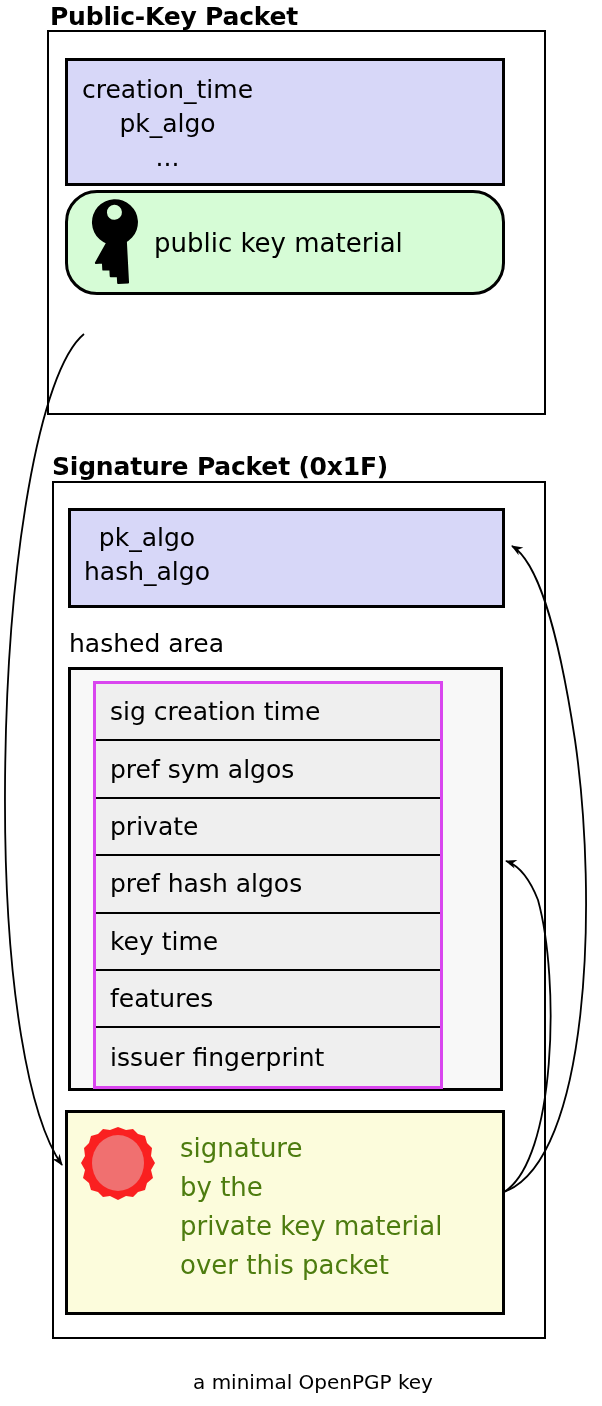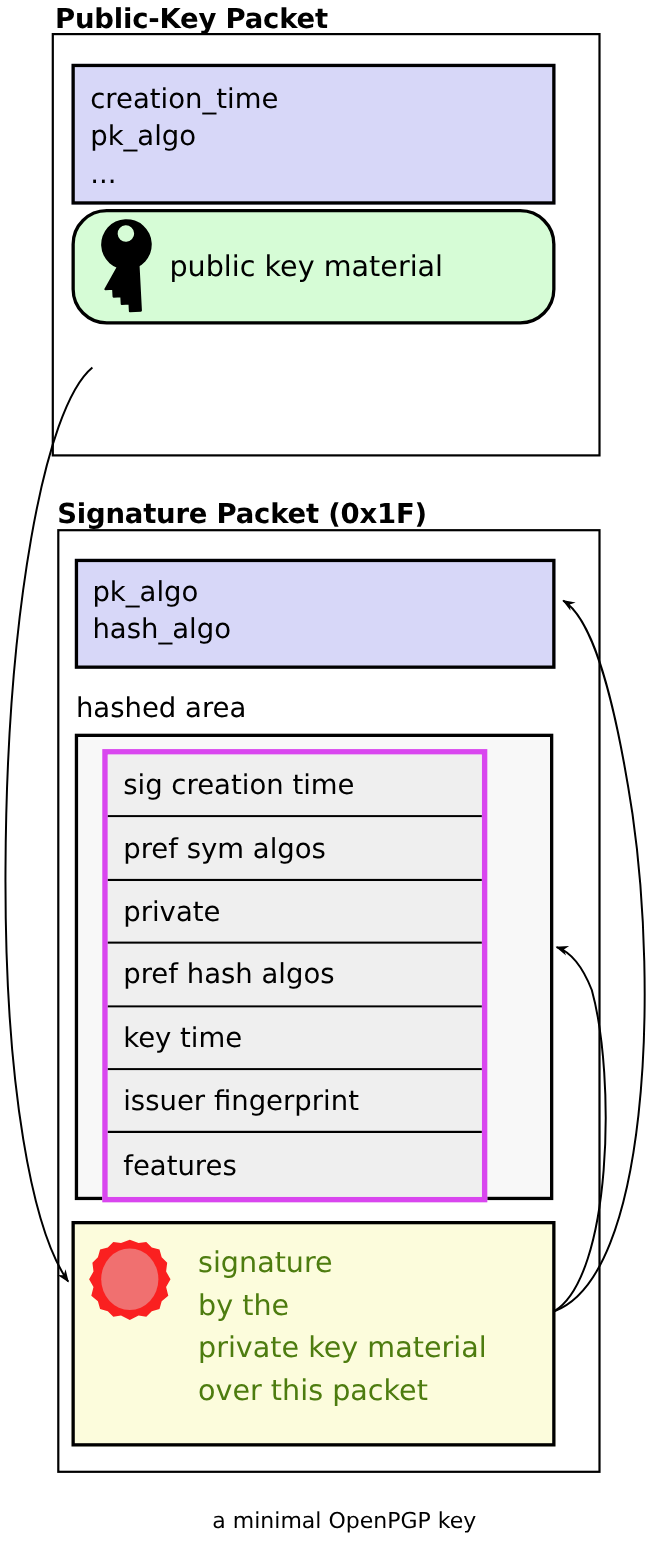--- a/index.html
+++ b/index.html
@@ -57,20 +57,21 @@
     position: absolute;
     box-sizing: border-box;
     border: 3px solid #000000;
     z-index: 3;
   }
   .field-text {
     font-size: 25px;
     line-height: 34px;
     color: #000000;
     white-space: pre;
+    text-align: center;
   }
 
   #box-pk-header {
     left: 65px; top: 58px; width: 440px; height: 128px;
     background: #d7d7f8;
   }
   #box-pk-header .field-text {
     position: absolute;
     left: 14px; top: 12px;
   }
@@ -110,21 +111,21 @@
     left: 68px; top: 667px; width: 435px; height: 424px;
     background: #f8f8f8;
     border: 3px solid #000000;
     box-sizing: border-box;
     z-index: 3;
   }
   #subpacket-list {
     position: absolute;
     left: 22px; top: 11px;
     width: 350px;
-    border: 5px solid #d946ef;
+    border: 3px solid #d946ef;
     box-sizing: border-box;
     background: #efefef;
   }
   .subpacket-row {
     box-sizing: border-box;
     height: 57.4px;
     background: #efefef;
     border-bottom: 2px solid #000000;
     display: flex;
     align-items: center;
@@ -212,22 +213,22 @@
 
   <div id="label-hashed-area">hashed area</div>
 
   <div id="box-hashed-area">
     <div id="subpacket-list">
       <div class="subpacket-row">sig creation time</div>
       <div class="subpacket-row">pref sym algos</div>
       <div class="subpacket-row">private</div>
       <div class="subpacket-row">pref hash algos</div>
       <div class="subpacket-row">key time</div>
+      <div class="subpacket-row">features</div>
       <div class="subpacket-row">issuer fingerprint</div>
-      <div class="subpacket-row">features</div>
     </div>
   </div>
 
   <div class="field-box" id="box-signature">
     <div id="signature-text">signature
 by the
 private key material
 over this packet</div>
   </div>
 

